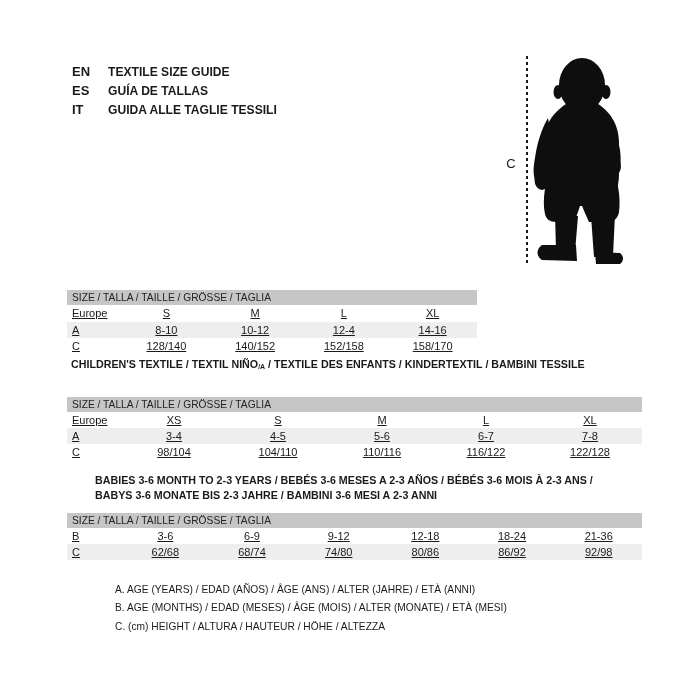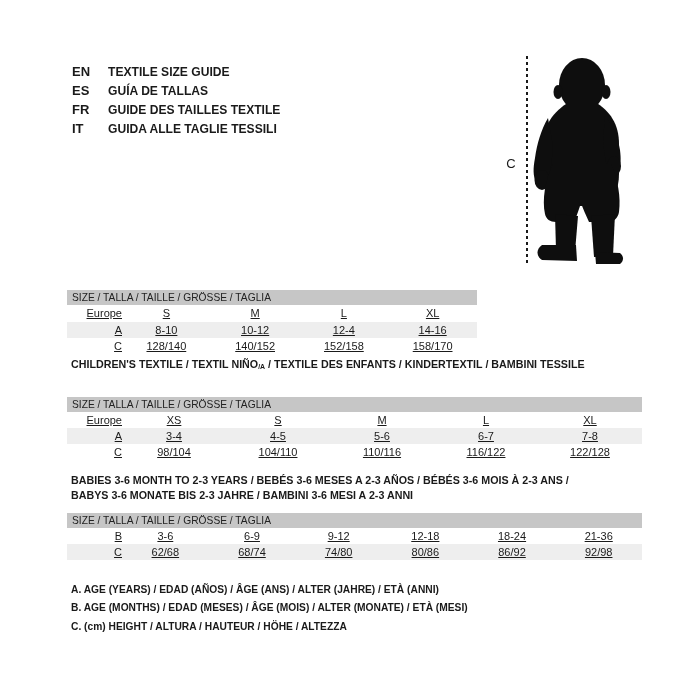--- a/index.html
+++ b/index.html
@@ -19,57 +19,53 @@
   .measure-line{position:absolute;left:526px;top:56px;width:2px;height:208px;
     background:repeating-linear-gradient(#1a1a1a 0 3px,transparent 3px 6px);}
   .measure-label{position:absolute;left:501px;top:156px;width:20px;text-align:center;
     font-size:13px;line-height:16px;}
   .baby{position:absolute;left:533px;top:54px;width:95px;height:210px;}
 
   
   .sec-heading{position:absolute;left:71px;font-size:11.5px;font-weight:bold;line-height:15px;}
   .h1{top:264px;}
   .h2{top:357px;}
-  .h3{top:473px;}
+  .h3{top:473px;margin-left:24px;}
   .sub{font-size:7.5px;vertical-align:-1px;}
 
   
   .size-table{position:absolute;left:67px;font-size:11px;text-decoration:underline;}
   .t1{top:290px;width:410px;}
   .t2{top:397px;width:575px;}
   .t3{top:513px;width:575px;}
   .tbl-head{height:15px;line-height:15px;background:#c6c6c6;padding-left:5px;
     font-size:11px;color:#222;}
   .tbl-row{display:flex;height:16px;line-height:16px;}
   .t1 .tbl-row{height:16.5px;line-height:16.5px;}
   .tbl-row.shaded{background:#eeeeee;}
-  .row-label{width:55px;padding-left:5px;box-sizing:border-box;text-align:right;}
+  .row-label{width:55px;padding-left:5px;box-sizing:border-box;text-align:left;}
   .cell{flex:1;text-align:center;}
 
   
   .notes{position:absolute;left:71px;top:580px;}
-  .note-line{height:18.3px;line-height:18.3px;font-size:11px;font-weight:bold;}
+  .note-line{height:18.3px;line-height:18.3px;font-size:11px;font-weight:normal;margin-left:44px;}
 </style>
 </head>
 <body>
 
 <div class="page">
 
   <div class="langs">
     <div class="lang-row">
       <span class="lang-code">EN</span>
       <span class="lang-label cond">TEXTILE SIZE GUIDE</span>
     </div>
     <div class="lang-row">
       <span class="lang-code">ES</span>
       <span class="lang-label cond">GUÍA DE TALLAS</span>
-    </div>
-    <div class="lang-row">
-      <span class="lang-code">FR</span>
-      <span class="lang-label cond">GUIDE DES TAILLES TEXTILE</span>
     </div>
     <div class="lang-row">
       <span class="lang-code">IT</span>
       <span class="lang-label cond">GUIDA ALLE TAGLIE TESSILI</span>
     </div>
   </div>
 
   <div class="measure-line"></div>
   <div class="measure-label">C</div>
   <svg class="baby" viewBox="0 0 95 210" aria-hidden="true">

